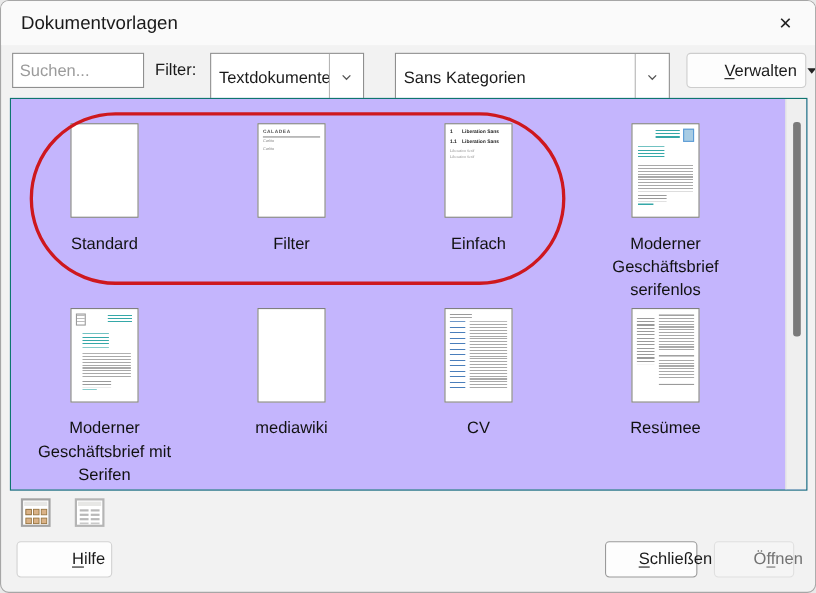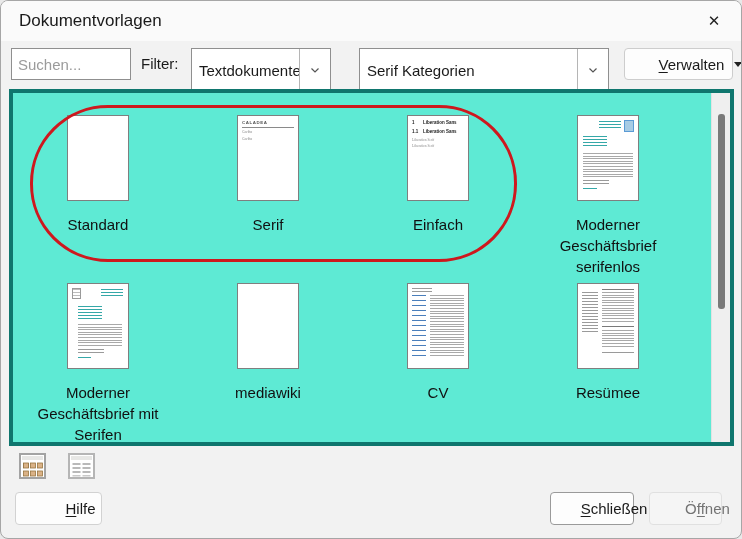--- a/index.html
+++ b/index.html
@@ -31,21 +31,21 @@
     display:flex; align-items:center; justify-content:center; }
   .btn { background:#fdfdfd; border:1px solid #cdcdcd; border-radius:4px;
     font-size:15px; color:#1a1a1a; font-family:"Liberation Sans", sans-serif;
     display:flex; align-items:center; justify-content:center; cursor:default;padding-left:44px; }
   .manage-btn { position:absolute; left:623px; top:0; width:109px; height:32px; gap:10px; }
   .caret-down { width:0; height:0; border-left:4px solid transparent;
     border-right:4px solid transparent; border-top:5px solid #222; display:inline-block; }
   .mnem { text-decoration:underline; text-underline-offset:2px; }
   
   .listarea { position:absolute; left:8px; top:88px; width:725px; height:357px;
-    background:#5eead4; border:4px solid #0f766e; overflow:hidden; }
+    background:#c4b5fd; border:1px solid #0f766e; overflow:hidden; }
   .grid { position:absolute; left:0; top:0; display:grid;
     grid-template-columns:repeat(4,170px); grid-auto-rows:168px; }
   .cell { padding-top:22px; text-align:center; position:relative; }
   .thumb { width:62px; height:86px; background:#fff; border:1px solid #7f7f7f;
     margin:0 auto; position:relative; overflow:hidden; text-align:left; }
   .tname { margin-top:13px; font-size:15px; line-height:21px; color:#111; padding:0 6px; }
   
   .tt { position:absolute; white-space:nowrap; transform-origin:0 0; }
   .m-head { left:4px; top:4px; right:4px; font-size:8px; transform:scale(0.55);
     font-weight:bold; letter-spacing:1px; color:#555; }
@@ -103,21 +103,21 @@
     <div class="combo combo-type">
       <span class="combo-text">Textdokumente</span>
       <span class="combo-arrow">
         <svg width="12" height="12" viewBox="0 0 12 12">
             <path d="M2.5 4.5 L6 8 L9.5 4.5" fill="none" stroke="#555" stroke-width="1.2"></path>
           </svg>
       </span>
     </div>
 
     <div class="combo combo-cat">
-      <span class="combo-text">Serif Kategorien</span>
+      <span class="combo-text">Sans Kategorien</span>
       <span class="combo-arrow">
         <svg width="12" height="12" viewBox="0 0 12 12">
             <path d="M2.5 4.5 L6 8 L9.5 4.5" fill="none" stroke="#555" stroke-width="1.2"></path>
           </svg>
       </span>
     </div>
 
     <button class="btn manage-btn">
       <span><span></span><span class="mnem">V</span><span>erwalten</span></span>
       <span class="caret-down"></span>
@@ -132,21 +132,21 @@
         <div class="tname">Standard</div>
       </div>
 
       <div class="cell">
         <div class="thumb">
           <span class="tt m-head">CALADEA</span>
           <span class="m-rule"></span>
           <span class="tt m-l1">Carlito</span>
           <span class="tt m-l2">Carlito</span>
         </div>
-        <div class="tname">Serif</div>
+        <div class="tname">Filter</div>
       </div>
 
       <div class="cell">
         <div class="thumb">
           <span class="tt e-num1">1</span>
           <span class="tt e-h1">Liberation Sans</span>
           <span class="tt e-num2">1.1</span>
           <span class="tt e-h2">Liberation Sans</span>
           <span class="tt e-s1">Liberation Serif</span>
           <span class="tt e-s2">Liberation Serif</span>

